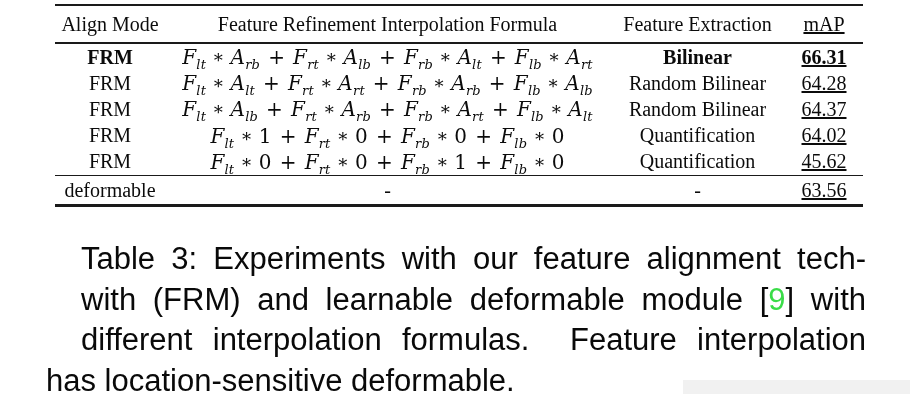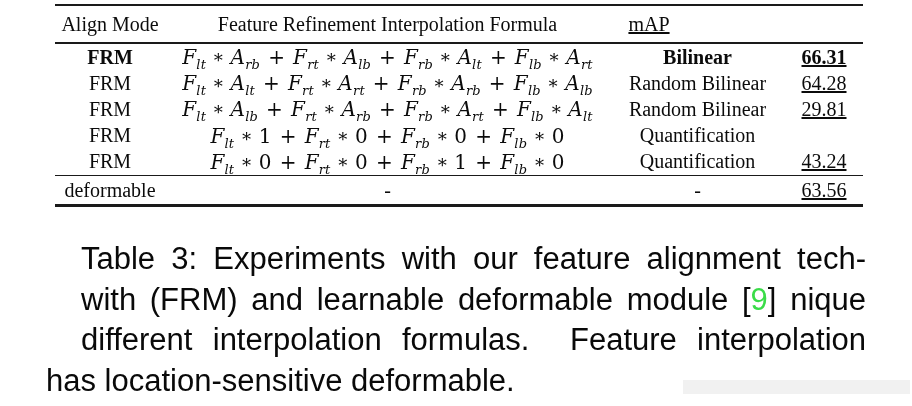--- a/index.html
+++ b/index.html
@@ -73,20 +73,21 @@
 <body>
 
 <div class="page">
 
   <div class="tablewrap">
     <div class="rule top"></div>
 
     <div class="trow hrow">
       <div class="cell c1">Align Mode</div>
       <div class="cell c2">Feature Refinement Interpolation Formula</div>
+      <div class="cell c3">Feature Extraction</div>
       <div class="cell c4">mAP</div>
     </div>
 
     <div class="rule hdr"></div>
 
     <div id="body-rows">
         <div class="trow brow bold">
           <div class="cell c1">FRM</div>
           <div class="cell c2"><span class="formula"><span class="mvar">F<sub>lt</sub></span><span class="op times">∗</span><span class="mvar">A<sub>rb</sub></span><span class="op plus">+</span><span class="mvar">F<sub>rt</sub></span><span class="op times">∗</span><span class="mvar">A<sub>lb</sub></span><span class="op plus">+</span><span class="mvar">F<sub>rb</sub></span><span class="op times">∗</span><span class="mvar">A<sub>lt</sub></span><span class="op plus">+</span><span class="mvar">F<sub>lb</sub></span><span class="op times">∗</span><span class="mvar">A<sub>rt</sub></span></span></div>
           <div class="cell c3">Bilinear</div>
@@ -95,49 +96,50 @@
         <div class="trow brow">
           <div class="cell c1">FRM</div>
           <div class="cell c2"><span class="formula"><span class="mvar">F<sub>lt</sub></span><span class="op times">∗</span><span class="mvar">A<sub>lt</sub></span><span class="op plus">+</span><span class="mvar">F<sub>rt</sub></span><span class="op times">∗</span><span class="mvar">A<sub>rt</sub></span><span class="op plus">+</span><span class="mvar">F<sub>rb</sub></span><span class="op times">∗</span><span class="mvar">A<sub>rb</sub></span><span class="op plus">+</span><span class="mvar">F<sub>lb</sub></span><span class="op times">∗</span><span class="mvar">A<sub>lb</sub></span></span></div>
           <div class="cell c3">Random Bilinear</div>
           <div class="cell c4">64.28</div>
         </div>
         <div class="trow brow">
           <div class="cell c1">FRM</div>
           <div class="cell c2"><span class="formula"><span class="mvar">F<sub>lt</sub></span><span class="op times">∗</span><span class="mvar">A<sub>lb</sub></span><span class="op plus">+</span><span class="mvar">F<sub>rt</sub></span><span class="op times">∗</span><span class="mvar">A<sub>rb</sub></span><span class="op plus">+</span><span class="mvar">F<sub>rb</sub></span><span class="op times">∗</span><span class="mvar">A<sub>rt</sub></span><span class="op plus">+</span><span class="mvar">F<sub>lb</sub></span><span class="op times">∗</span><span class="mvar">A<sub>lt</sub></span></span></div>
           <div class="cell c3">Random Bilinear</div>
-          <div class="cell c4">29.81</div>
+          <div class="cell c4">64.37</div>
         </div>
         <div class="trow brow">
           <div class="cell c1">FRM</div>
           <div class="cell c2"><span class="formula"><span class="mvar">F<sub>lt</sub></span><span class="op times">∗</span><span class="num">1</span><span class="op plus">+</span><span class="mvar">F<sub>rt</sub></span><span class="op times">∗</span><span class="num">0</span><span class="op plus">+</span><span class="mvar">F<sub>rb</sub></span><span class="op times">∗</span><span class="num">0</span><span class="op plus">+</span><span class="mvar">F<sub>lb</sub></span><span class="op times">∗</span><span class="num">0</span></span></div>
           <div class="cell c3">Quantification</div>
+          <div class="cell c4">64.02</div>
         </div>
         <div class="trow brow">
           <div class="cell c1">FRM</div>
           <div class="cell c2"><span class="formula"><span class="mvar">F<sub>lt</sub></span><span class="op times">∗</span><span class="num">0</span><span class="op plus">+</span><span class="mvar">F<sub>rt</sub></span><span class="op times">∗</span><span class="num">0</span><span class="op plus">+</span><span class="mvar">F<sub>rb</sub></span><span class="op times">∗</span><span class="num">1</span><span class="op plus">+</span><span class="mvar">F<sub>lb</sub></span><span class="op times">∗</span><span class="num">0</span></span></div>
           <div class="cell c3">Quantification</div>
-          <div class="cell c4">43.24</div>
+          <div class="cell c4">45.62</div>
         </div>
       </div>
 
     <div class="rule mid"></div>
 
     <div class="trow frow">
       <div class="cell c1">deformable</div>
       <div class="cell c2">-</div>
       <div class="cell c3">-</div>
       <div class="cell c4">63.56</div>
     </div>
 
     <div class="rule bot"></div>
   </div>
 
   <div class="caption">
     <div class="cap-line just">Table 3: Experiments with our feature alignment tech-</div>
-    <div class="cap-line just"><span>with (FRM) and learnable deformable module [</span><span class="cite" style="color: rgb(58, 220, 72);">9</span><span>] nique</span></div>
+    <div class="cap-line just"><span>with (FRM) and learnable deformable module [</span><span class="cite" style="color: rgb(58, 220, 72);">9</span><span>] with</span></div>
     <div class="cap-line just">different interpolation formulas.&nbsp; Feature interpolation</div>
     <div class="cap-line">has location-sensitive deformable.</div>
   </div>
 
   <div class="gray-box"></div>
 
 </div>
 
 </body></html>

